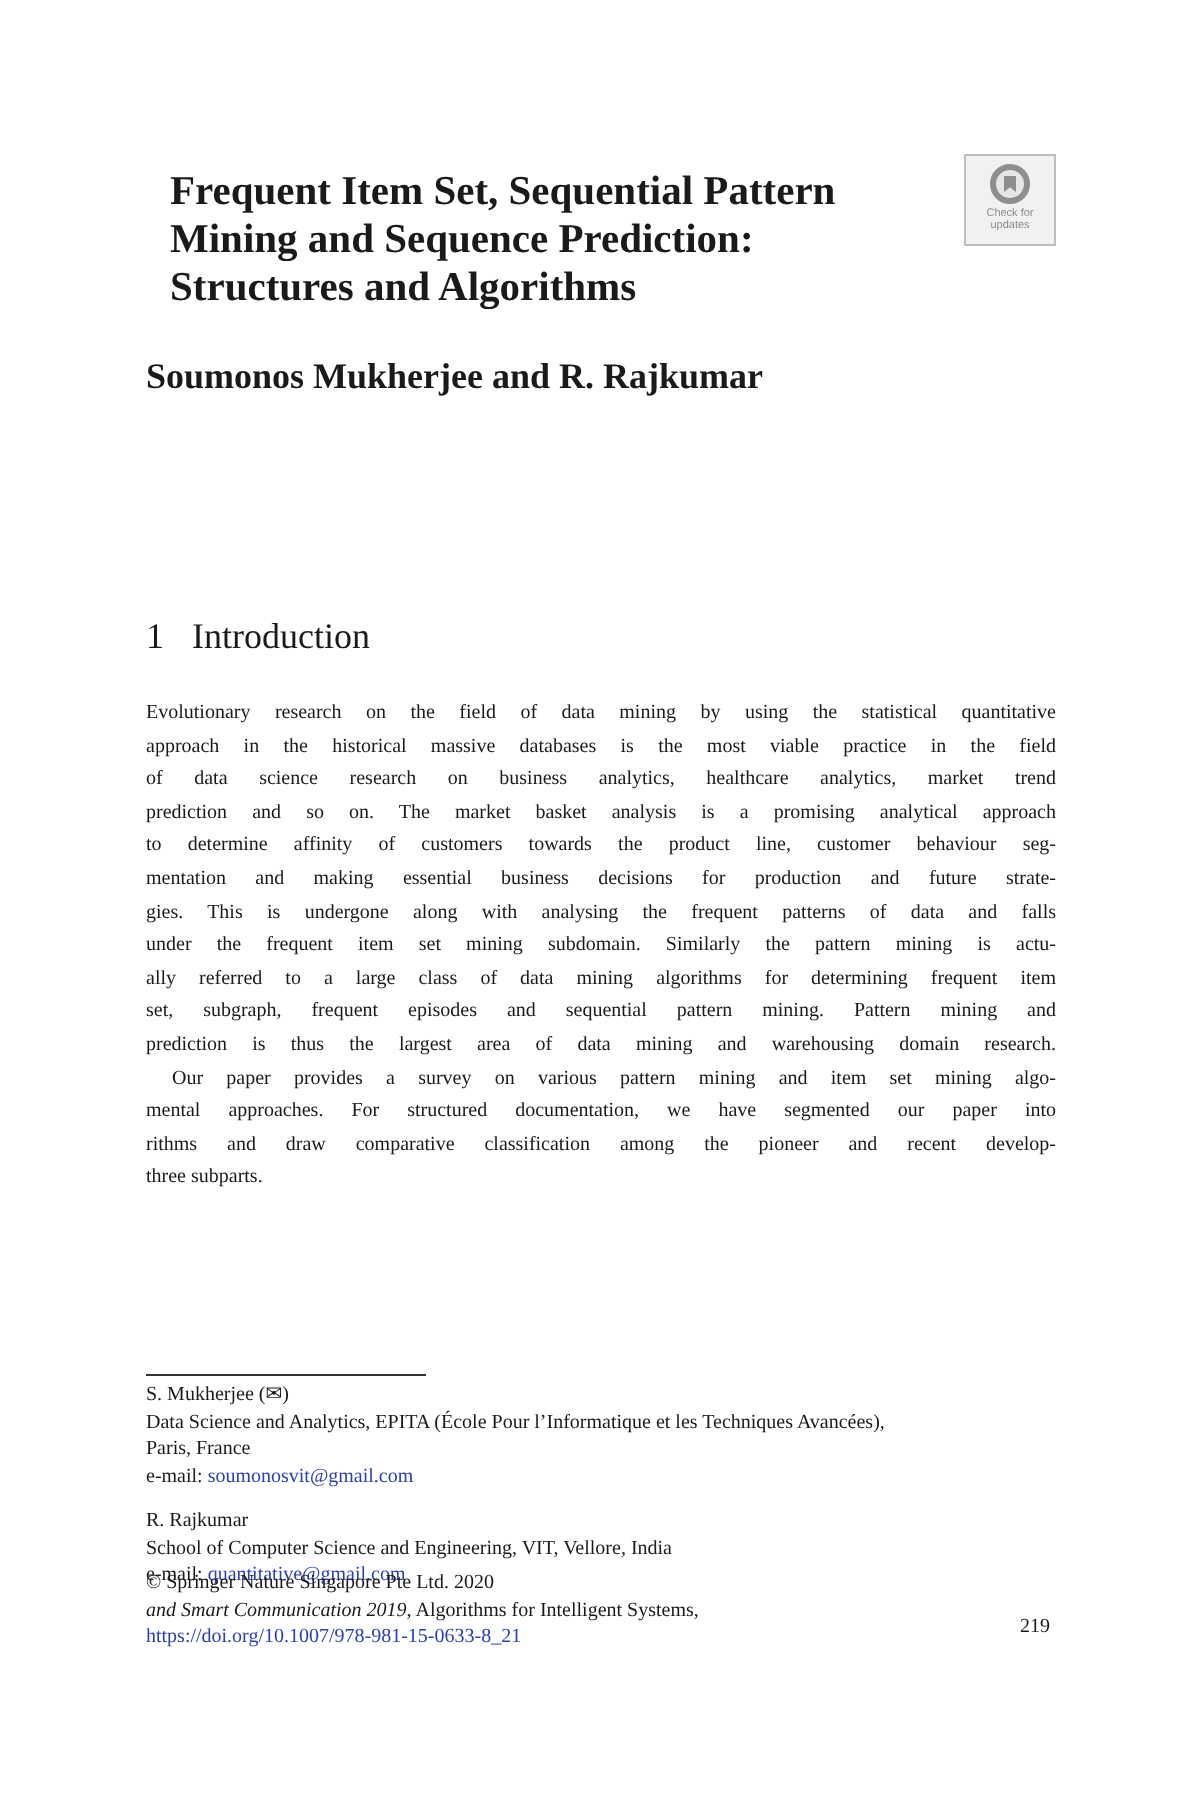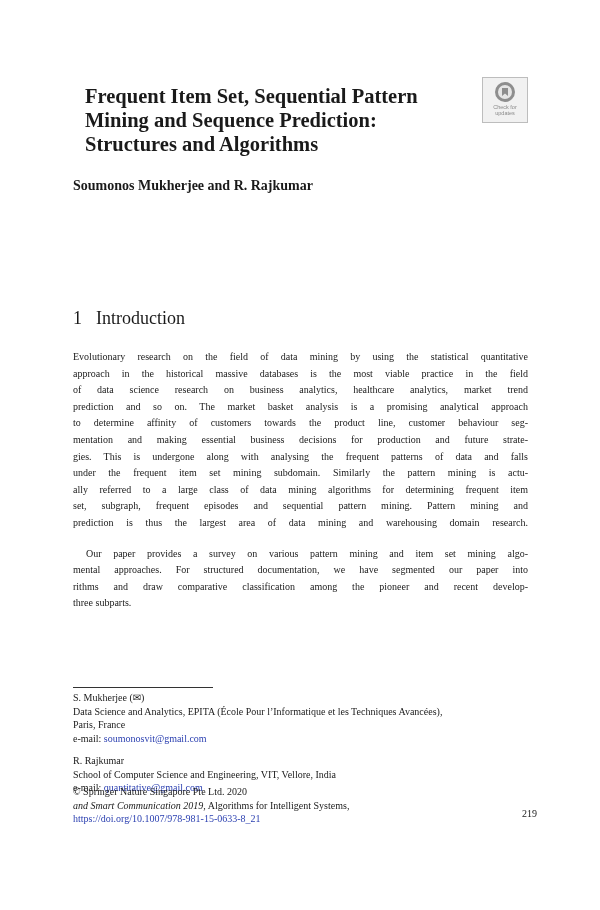--- a/index.html
+++ b/index.html
@@ -10,33 +10,33 @@
   .title span { display: block; white-space: nowrap; }
   .crossmark { position: absolute; left: 482px; top: 77px; width: 46px; height: 46px;
                border: 1px solid #bdbdbd; background: #f1f1f1; box-sizing: border-box;
                display: flex; flex-direction: column; align-items: center; }
   .crossmark .ring { margin-top: 4px; width: 20px; height: 20px; border-radius: 50%;
                      border: 3px solid #8e8e8e; box-sizing: border-box; position: relative; background: #e6e6e6; }
   .crossmark .ring::after { content: ""; position: absolute; left: 4px; top: 3px; width: 6px; height: 8px;
                      background: #8e8e8e; clip-path: polygon(0 0,100% 0,100% 100%,50% 70%,0 100%); }
   .crossmark .cm-text { font-family: "Liberation Sans", sans-serif; font-size: 5.5px; line-height: 6px;
                      color: #8a8a8a; text-align: center; margin-top: 2px; }
-  .authors { position: absolute; left: 73px; top: 178px; font-weight: bold; font-size: 14px; margin: 0; white-space: nowrap; }
+  .authors { position: absolute; left: 73px; top: 178px; font-weight: bold; font-size: 18px; margin: 0; white-space: nowrap; }
   .section { position: absolute; left: 73px; top: 308px; font-weight: normal; font-size: 18px; margin: 0; white-space: nowrap; }
   .section .num { display: inline-block; width: 23px; }
   .body { position: absolute; left: 73px; top: 349px; width: 455px; font-size: 10px; line-height: 16.6px; }
   .body p { margin: 0; text-align: justify; }
   .body .line { display: block; text-align: justify; text-align-last: justify; height: 16.6px; white-space: nowrap; }
   .body .line.last { text-align-last: left; }
-  .body .indent { text-indent: 13px; margin-top: 14px; }
+  .body .indent { text-indent: 13px; }
   .rule { position: absolute; left: 73px; top: 687px; width: 140px; border-top: 1px solid #333; }
   .foot { position: absolute; left: 73px; font-size: 10px; line-height: 13.5px; }
   .foot div { white-space: nowrap; }
   .link { color: #2a3fb0; }
-  .pagenum { position: absolute; left: 510px; top: 808px; font-size: 10px; margin-left: 12px; }
+  .pagenum { position: absolute; left: 510px; top: 808px; font-size: 10px; }
   em { font-style: italic; }
 </style>
 </head>
 <body>
 
 <h1 class="title">
   <span>Frequent Item Set, Sequential Pattern</span>
   <span>Mining and Sequence Prediction:</span>
   <span>Structures and Algorithms</span>
 </h1>

